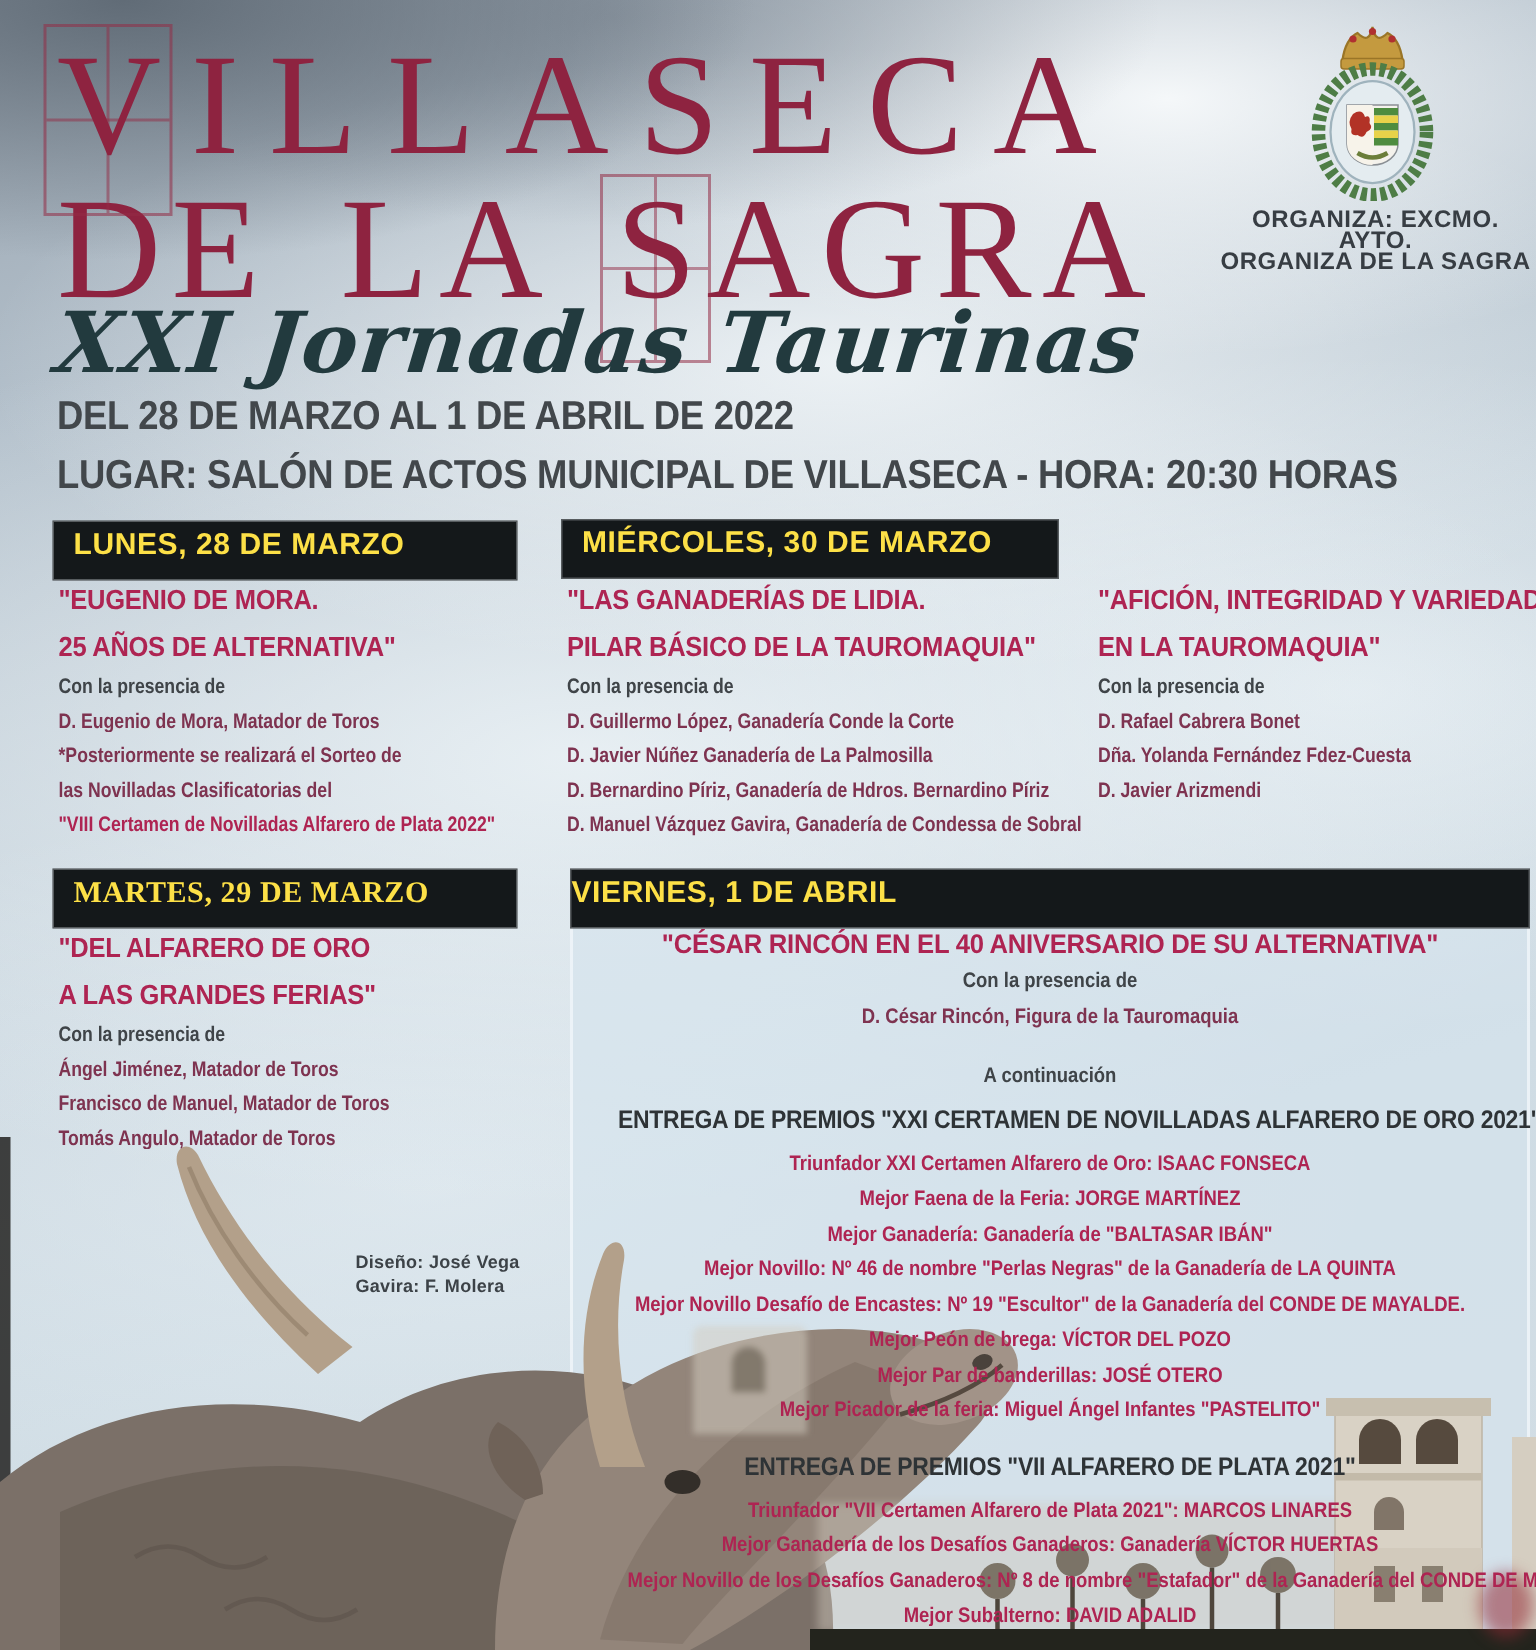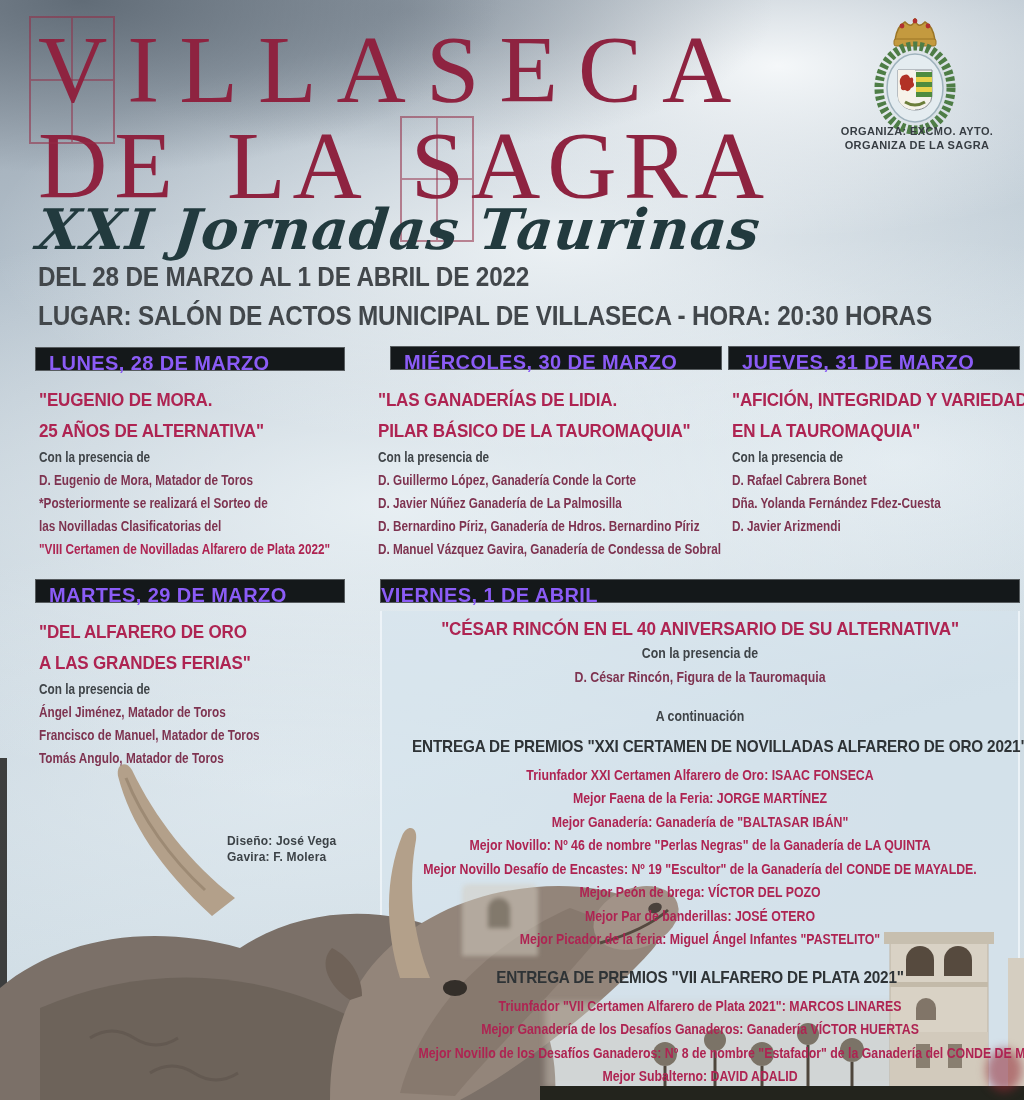--- a/index.html
+++ b/index.html
@@ -43,26 +43,26 @@
   
   .info-line {
     position:absolute; left:38px; color:#42474b; font-weight:bold; white-space:nowrap;
     transform:scaleX(.9); transform-origin:0 50%; z-index:3; letter-spacing:-0.2px;
   }
   .dates { top:262px; font-size:27px; }
   .venue { top:301px; font-size:27px; }
   
   .crest { left:850px; top:14px; z-index:3; }
   .organizer {
-    position:absolute; left:812px; top:124px; width:210px; text-align:center;
-    font-size:11px; line-height:14px; font-weight:bold; color:#373d43; letter-spacing:.4px; z-index:3;
+    position:absolute; left:812px; top:140px; width:210px; text-align:center;
+    font-size:16px; line-height:14px; font-weight:bold; color:#373d43; letter-spacing:.4px; z-index:3;
   }
   
   .bar {
-    position:absolute; height:24px; background:#14181a; color:#8b5cf6;
+    position:absolute; height:40px; background:#14181a; color:#fde047;
     font-weight:bold; font-size:20px; line-height:30px; padding-left:13px;
     letter-spacing:.4px; white-space:nowrap; border:1px solid rgba(212,220,226,.35); z-index:3;
   }
   .bar.center { text-align:left; padding-left:0; }
   
   .sec { position:absolute; z-index:3; }
   .st {
     font-size:18.5px; font-weight:bold; color:#ae2452; line-height:31px;
     white-space:nowrap; transform:scaleX(.92); transform-origin:0 50%; letter-spacing:-0.2px;
   }
@@ -81,21 +81,21 @@
     z-index:1;
   }
   .fcontent { position:absolute; left:380px; top:616px; width:640px; text-align:center; z-index:3; }
   .fcontent > div { transform-origin:50% 50%; }
   .ft { font-size:18px; font-weight:bold; color:#ae2452; line-height:26px; white-space:nowrap; transform:scaleX(.95); letter-spacing:-0.2px; }
   .fb { font-size:14px; font-weight:bold; line-height:23.5px; white-space:nowrap; transform:scaleX(.88); }
   .fe { font-size:17px; font-weight:bold; color:#2e3336; line-height:27px; white-space:nowrap; transform:scaleX(.9); letter-spacing:-0.2px; }
   .mt4 { margin-top:4px; } .mt12 { margin-top:12px; } .mt16 { margin-top:16px; }
   
   .credits {
-    position:absolute; left:227px; top:833px; font-size:12px; line-height:16px;
+    position:absolute; left:237px; top:833px; font-size:12px; line-height:16px;
     font-weight:bold; color:#3c4247; z-index:3; letter-spacing:.2px;
   }
   
   .scenery { z-index:2; }
   .building-mid {
     position:absolute; left:545px; top:1002px; width:352px; height:86px;
     background:rgba(206,200,188,.45); filter:blur(3px); z-index:2;
   }
   .bellgable {
     position:absolute; left:462px; top:884px; width:76px; height:72px;
@@ -208,23 +208,22 @@
   </svg>
   <div class="organizer">
     <div>ORGANIZA: EXCMO. AYTO.</div>
     <div>ORGANIZA DE LA SAGRA</div>
   </div>
 
   <div class="info-line dates">DEL 28 DE MARZO AL 1 DE ABRIL DE 2022</div>
   <div class="info-line venue">LUGAR: SALÓN DE ACTOS MUNICIPAL DE VILLASECA - HORA: 20:30 HORAS</div>
 
   <div class="bar" style="left:35px;top:347px;width:310px;">LUNES, 28 DE MARZO</div>
-  <div class="bar" style="left:374px;top:346px;width:332px;margin-left:16px;">MIÉRCOLES, 30 DE MARZO</div>
-  <div class="bar" style="left:728px;top:346px;width:292px;">JUEVES, 31 DE MARZO</div>
-  <div class="bar" style="left:35px;top:579px;width:310px;">MARTES, 29 DE MARZO</div>
+  <div class="bar" style="left:374px;top:346px;width:332px;">MIÉRCOLES, 30 DE MARZO</div>
+  <div class="bar" style="left:35px;top:579px;width:310px;font-family:Liberation Serif, serif;">MARTES, 29 DE MARZO</div>
   <div class="bar center" style="left:380px;top:579px;width:640px;">VIERNES, 1 DE ABRIL</div>
 
   <div class="sec" style="left:39px;top:384px;">
     <div class="st">"EUGENIO DE MORA.</div>
     <div class="st">25 AÑOS DE ALTERNATIVA"</div>
     <div class="bl ch">Con la presencia de</div>
     <div class="bl mr">D. Eugenio de Mora, Matador de Toros</div>
     <div class="bl mr">*Posteriormente se realizará el Sorteo de</div>
     <div class="bl mr">las Novilladas Clasificatorias del</div>
     <div class="bl cr">"VIII Certamen de Novilladas Alfarero de Plata 2022"</div>

